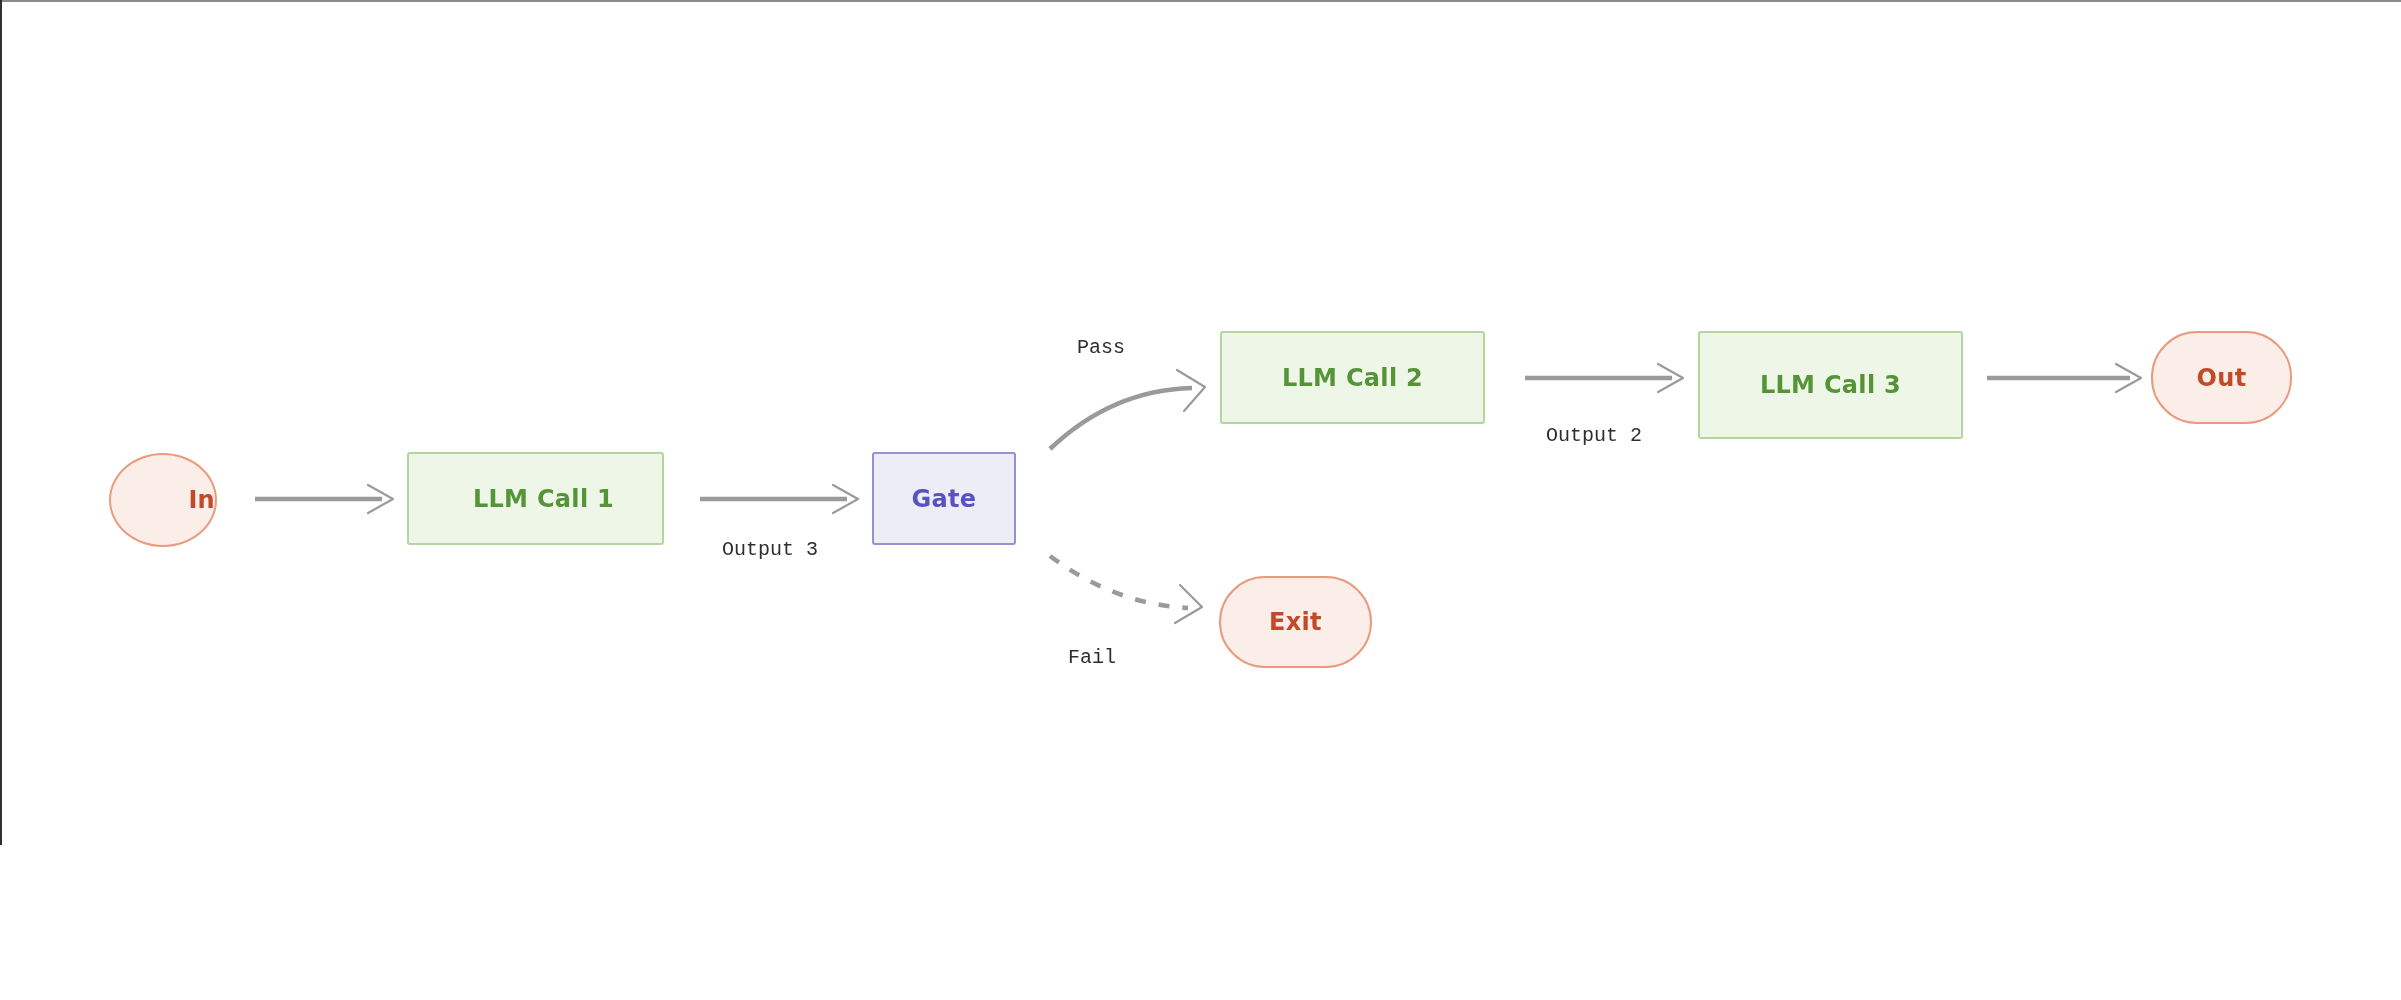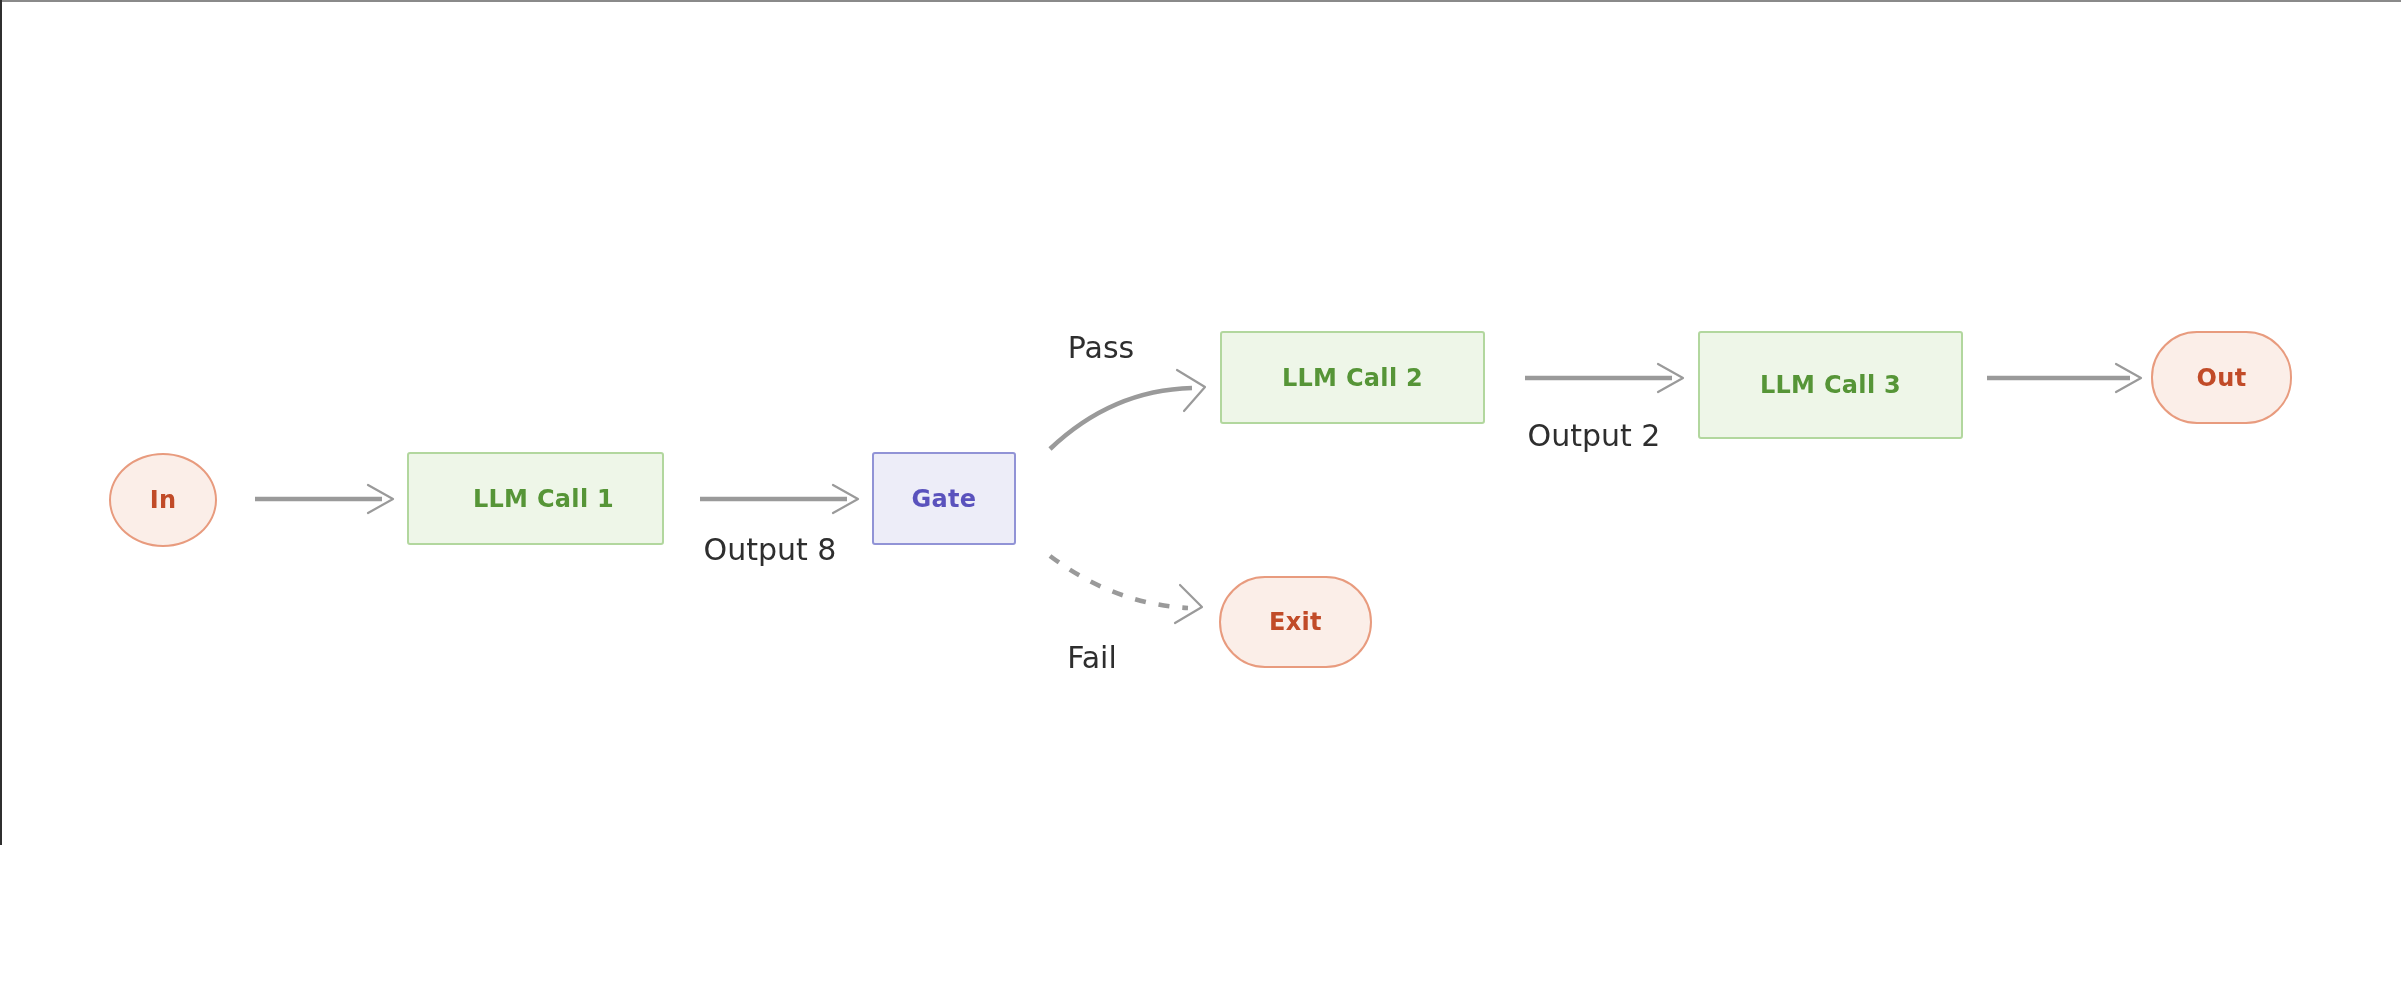--- a/index.html
+++ b/index.html
@@ -81,34 +81,35 @@
     border-radius: 3px;
   }
   .node.terminal {
     background: var(--terminal-bg);
     border-color: var(--terminal-border);
     color: var(--terminal-text);
   }
   .node.circle  { border-radius: 50%; }
   .node.stadium { border-radius: 46px; }
 
-  #node-in   { left: 109px;  top: 453px; width: 108px; height: 94px; }
+  #node-in   { left: 109px;  top: 453px; width: 108px; height: 94px; justify-content: flex-end; }
   #node-llm1 { left: 407px;  top: 452px; width: 257px; height: 93px; padding-left: 16px; }
   #node-gate { left: 872px;  top: 452px; width: 144px; height: 93px; }
   #node-llm2 { left: 1220px; top: 331px; width: 265px; height: 93px; }
   #node-llm3 { left: 1698px; top: 331px; width: 265px; height: 108px; }
   #node-out  { left: 2151px; top: 331px; width: 141px; height: 93px; }
   #node-exit { left: 1219px; top: 576px; width: 153px; height: 92px; }
 
   .edge-label {
     position: absolute;
     transform: translate(-50%, -50%);
-    font-size: 30px;
+    font-size: 20px;
     color: var(--edge-label-text);
     white-space: nowrap;
+    font-family: Liberation Mono, monospace;
   }
   #label-output1 { left: 770px;  top: 549px; }
   #label-pass    { left: 1101px; top: 347px; }
   #label-fail    { left: 1092px; top: 657px; }
   #label-output2 { left: 1594px; top: 435px; }
 </style>
 </head>
 <body>
 
 <div class="canvas">
@@ -170,18 +171,18 @@
   </div>
 
   <div id="node-exit" class="node terminal stadium">
     <span>Exit</span>
   </div>
 
   <div id="node-out" class="node terminal stadium">
     <span>Out</span>
   </div>
 
-  <div id="label-output1" class="edge-label">Output 8</div>
+  <div id="label-output1" class="edge-label">Output 3</div>
   <div id="label-pass" class="edge-label">Pass</div>
   <div id="label-fail" class="edge-label">Fail</div>
   <div id="label-output2" class="edge-label">Output 2</div>
 
 </div>
 
 </body></html>

